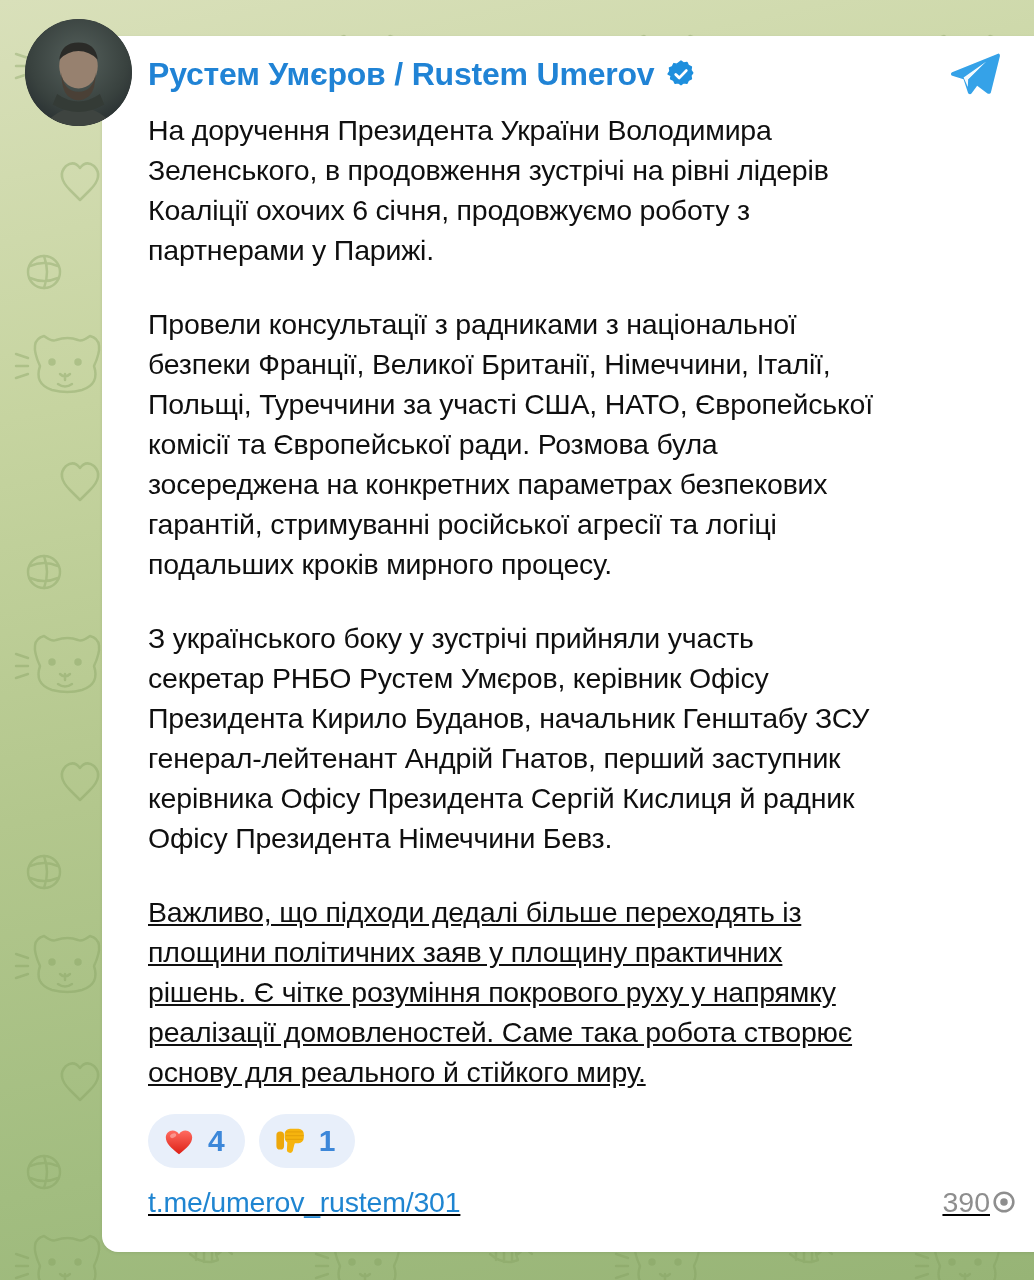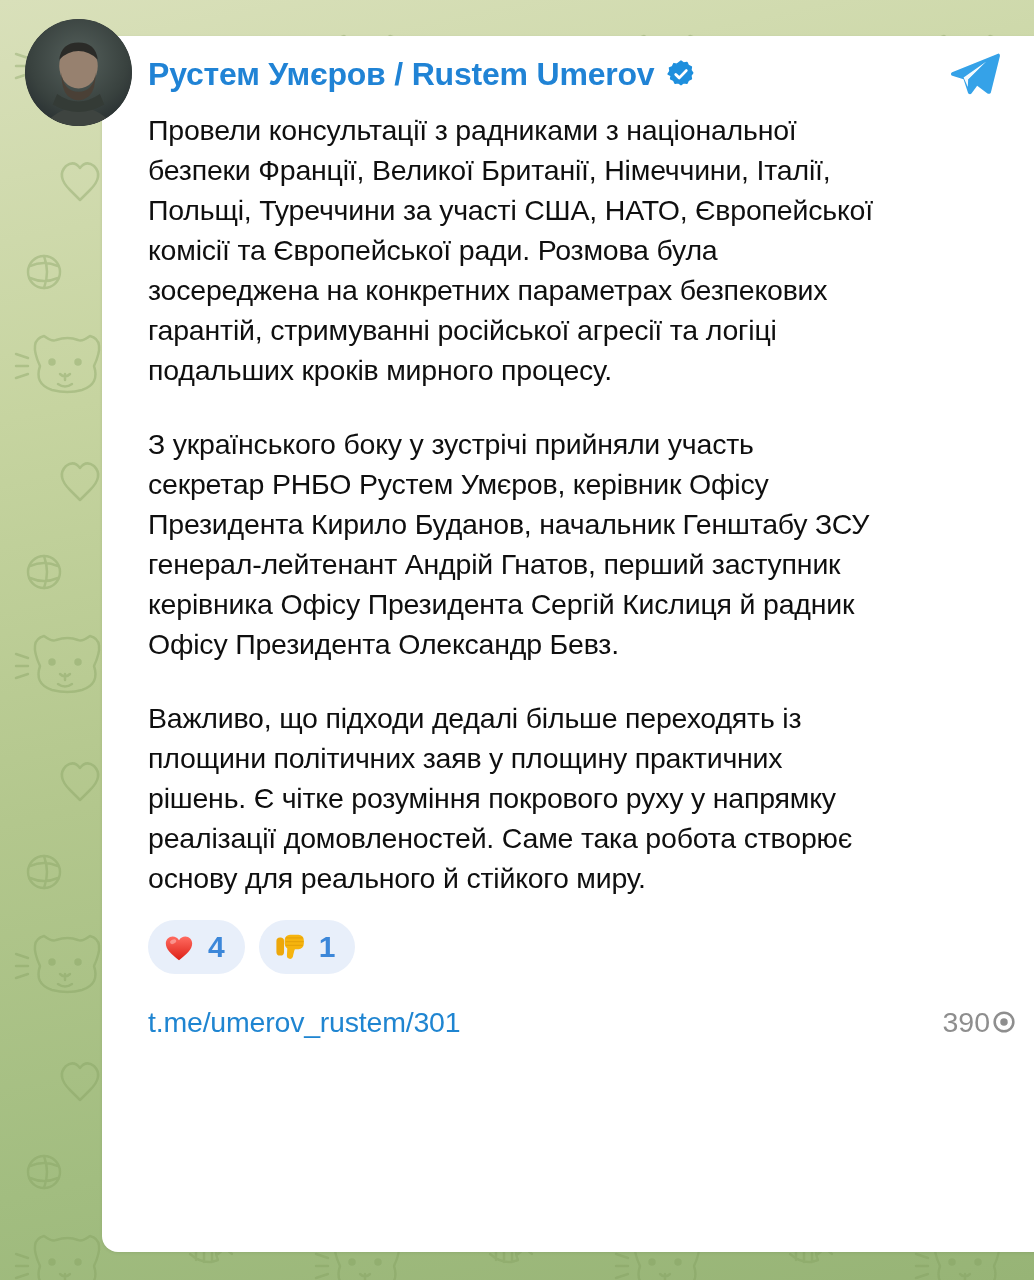--- a/index.html
+++ b/index.html
@@ -25,29 +25,29 @@
     color:#2083d5;font-size:32px;font-weight:bold;letter-spacing:-.2px;white-space:pre;
   }
   .badge{margin-left:12px;width:30px;height:30px;flex:0 0 auto;display:block;}
   .spacer{flex:1;}
   .plane{width:52px;height:52px;display:block;margin-right:18px;margin-top:2px;}
   .post-body{margin-top:12px;}
   .para{
     margin:0 0 34px 0;font-size:28.5px;line-height:40px;color:#0f0f0f;
     letter-spacing:-.2px;white-space:pre;
   }
-  .para:last-child{margin-bottom:17px;}
+  .para:last-child{margin-bottom:17px;text-decoration:underline;}
   .reactions{display:flex;gap:14px;margin-top:22px;align-items:center;}
   .reaction-pill{
     display:inline-flex;align-items:center;gap:12px;background:#e8effa;
     border:none;border-radius:28px;height:54px;padding:0 20px 0 14px;cursor:pointer;
   }
   .reaction-pill .emoji{width:34px;height:34px;display:block;}
   .reaction-count{color:#3c87d9;font-size:30px;font-weight:bold;}
-  .footer-row{display:flex;align-items:center;margin-top:28px;height:40px;}
+  .footer-row{display:flex;align-items:center;margin-top:14px;height:40px;text-decoration:underline;}
   .post-link{color:#1f85d1;font-size:28.5px;text-decoration:none;letter-spacing:-.2px;}
   .meta{display:flex;align-items:center;gap:0;color:#8e8e8e;font-size:28.5px;}
   .eye{width:28px;height:28px;display:block;}
 </style>
 </head>
 <body>
 
 <svg class="doodle-layer" xmlns="http://www.w3.org/2000/svg">
   <defs>
     <pattern id="doodles" width="300" height="300" patternUnits="userSpaceOnUse">
@@ -116,33 +116,37 @@
     </svg>
     <span class="spacer"></span>
     <svg class="plane" viewBox="0 0 24 24" xmlns="http://www.w3.org/2000/svg">
       <path fill="#35a2e8" d="M23.1 2.2 L1.9 10.7 c-.75.3-.7 1.37.07 1.6 l5.2 1.63 2.05 6.25 c.25.76 1.22.92 1.69.28 l2.55-3.45 4.75 3.5 c.6.44 1.46.12 1.61-.6 L23.95 3.3 c.17-.82-.62-1.43-.85-1.1z"></path>
       <path fill="#ffffff" d="M7.2 13.2 l10.5-7.4 -8.4 8.3 -.15 3.4 z" opacity=".95"></path>
       <path fill="#35a2e8" d="M9.3 14.2 l8.4-8.4 -6.9 9.3 z" opacity=".55"></path>
     </svg>
   </div>
 
   <div class="post-body">
+    <p class="para">На доручення Президента України Володимира
+Зеленського, в продовження зустрічі на рівні лідерів
+Коаліції охочих 6 січня, продовжуємо роботу з
+партнерами у Парижі.</p>
     <p class="para">Провели консультації з радниками з національної
 безпеки Франції, Великої Британії, Німеччини, Італії,
 Польщі, Туреччини за участі США, НАТО, Європейської
 комісії та Європейської ради. Розмова була
 зосереджена на конкретних параметрах безпекових
 гарантій, стримуванні російської агресії та логіці
 подальших кроків мирного процесу.</p>
     <p class="para">З українського боку у зустрічі прийняли участь
 секретар РНБО Рустем Умєров, керівник Офісу
 Президента Кирило Буданов, начальник Генштабу ЗСУ
 генерал-лейтенант Андрій Гнатов, перший заступник
 керівника Офісу Президента Сергій Кислиця й радник
-Офісу Президента Олександр Бевз.</p>
+Офісу Президента Німеччини Бевз.</p>
     <p class="para">Важливо, що підходи дедалі більше переходять із
 площини політичних заяв у площину практичних
 рішень. Є чітке розуміння покрового руху у напрямку
 реалізації домовленостей. Саме така робота створює
 основу для реального й стійкого миру.</p>
   </div>
 
   <div class="reactions">
     <button class="reaction-pill">
       <svg class="emoji" viewBox="0 0 32 32" xmlns="http://www.w3.org/2000/svg">

